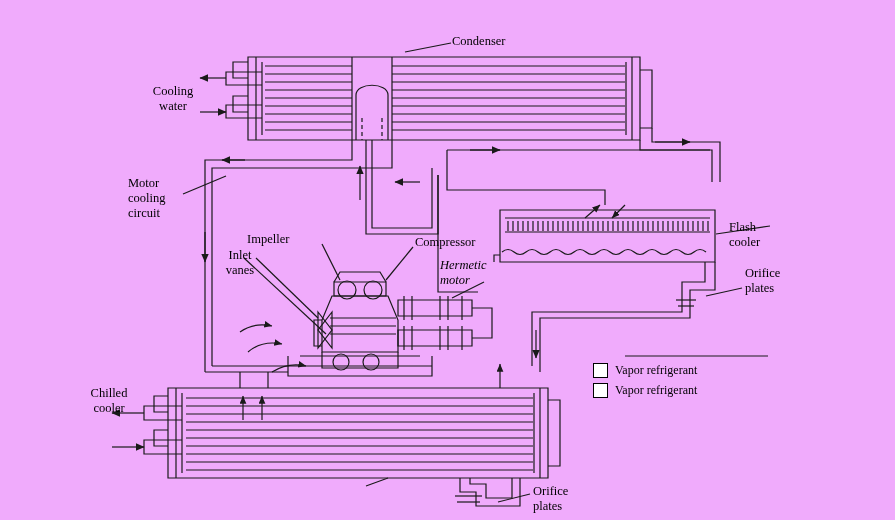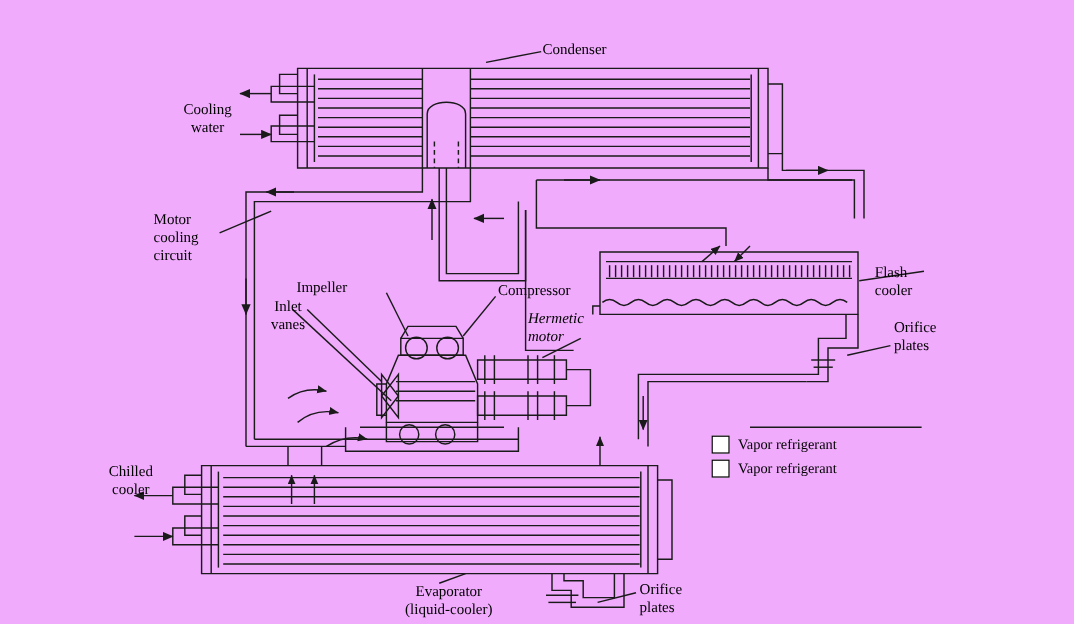--- a/index.html
+++ b/index.html
@@ -333,22 +333,20 @@
 
   <div class="lbl" style="left:729px; top:220px; width:54px;">Flash
 cooler</div>
 
   <div class="lbl" style="left:745px; top:266px; width:54px;">Orifice
 plates</div>
 
   <div class="lbl ctr" style="left:78px; top:386px; width:62px;">Chilled
 cooler</div>
 
-  <div class="lbl ctr" style="left:326px; top:486px; width:96px;">Evaporator
-(liquid-cooler)</div>
 
   <div class="lbl" style="left:533px; top:484px; width:54px;">Orifice
 plates</div>
 
   <div class="legend">
     <div class="legend-row">
       <span class="swatch"></span>
       <span class="legend-label">Vapor refrigerant</span>
     </div>
     <div class="legend-row">

